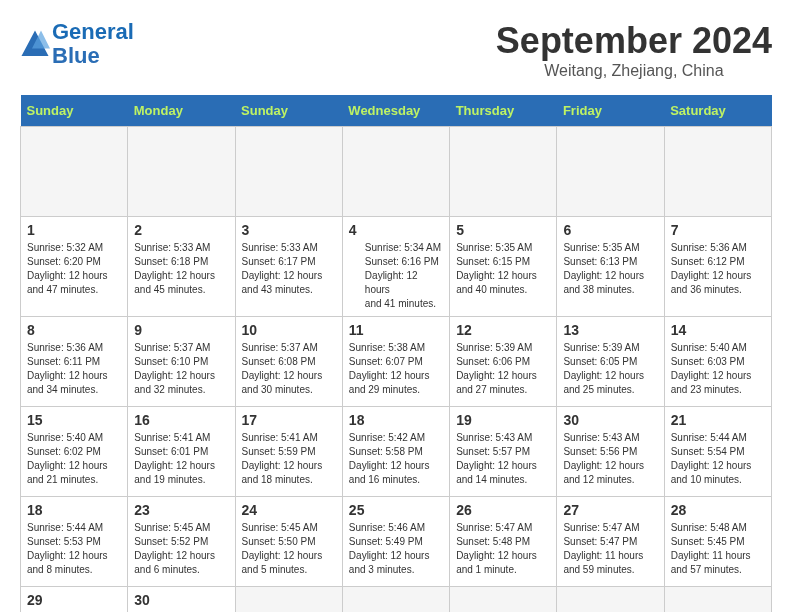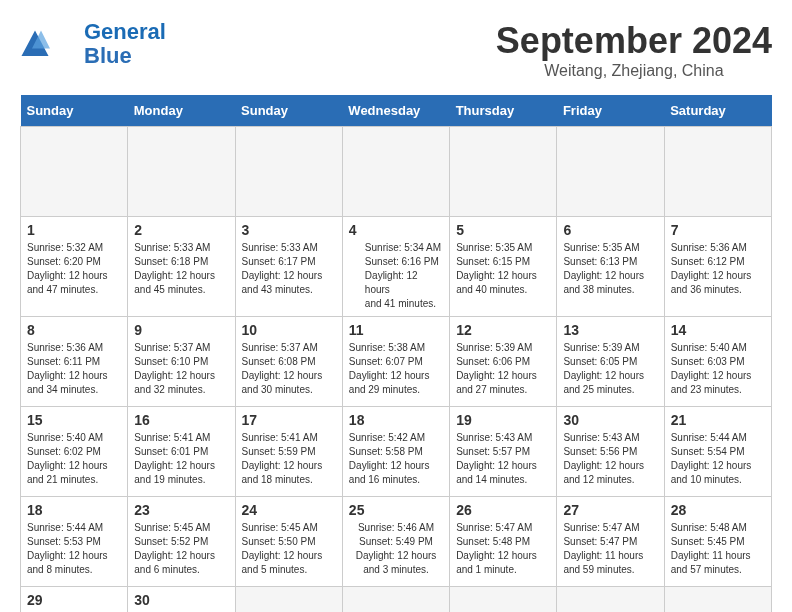--- a/index.html
+++ b/index.html
@@ -18,21 +18,20 @@
     }
     .logo {
       display: flex;
       align-items: center;
     }
     .logo-text {
       font-size: 22px;
       font-weight: bold;
       color: #333;
       line-height: 1.1;
-      margin-left: 32px;
     }
     .logo-text span {
       color: #1a6bb5;
     }
     .logo-icon {
       width: 30px;
       height: 30px;
       margin-right: 2px;
     }
     .title-block {
@@ -47,21 +46,21 @@
       font-size: 16px;
       color: #555;
     }
     table {
       width: 100%;
       border-collapse: collapse;
       table-layout: fixed;
     }
     th {
       background: #2a6db5;
-      color: #ffffff;
+      color: #bef264;
       text-align: left;
       padding: 8px 6px;
       font-size: 13px;
       font-weight: bold;
     }
     td {
       border: 1px solid #ccc;
       vertical-align: top;
       padding: 5px 6px;
       font-size: 10.5px;
@@ -294,21 +293,21 @@
         </td>
         <td>
           <span class="day-num">24</span>
           <div class="cell-text" style="white-space: pre-line;">Sunrise: 5:45 AM
 Sunset: 5:50 PM
 Daylight: 12 hours
 and 5 minutes.</div>
         </td>
         <td>
           <span class="day-num">25</span>
-          <div class="cell-text" style="white-space: pre-line; text-align: center;">Sunrise: 5:46 AM
+          <div class="cell-text" style="white-space: pre-line;">Sunrise: 5:46 AM
 Sunset: 5:49 PM
 Daylight: 12 hours
 and 3 minutes.</div>
         </td>
         <td>
           <span class="day-num">26</span>
           <div class="cell-text" style="white-space: pre-line;">Sunrise: 5:47 AM
 Sunset: 5:48 PM
 Daylight: 12 hours
 and 1 minute.</div>

